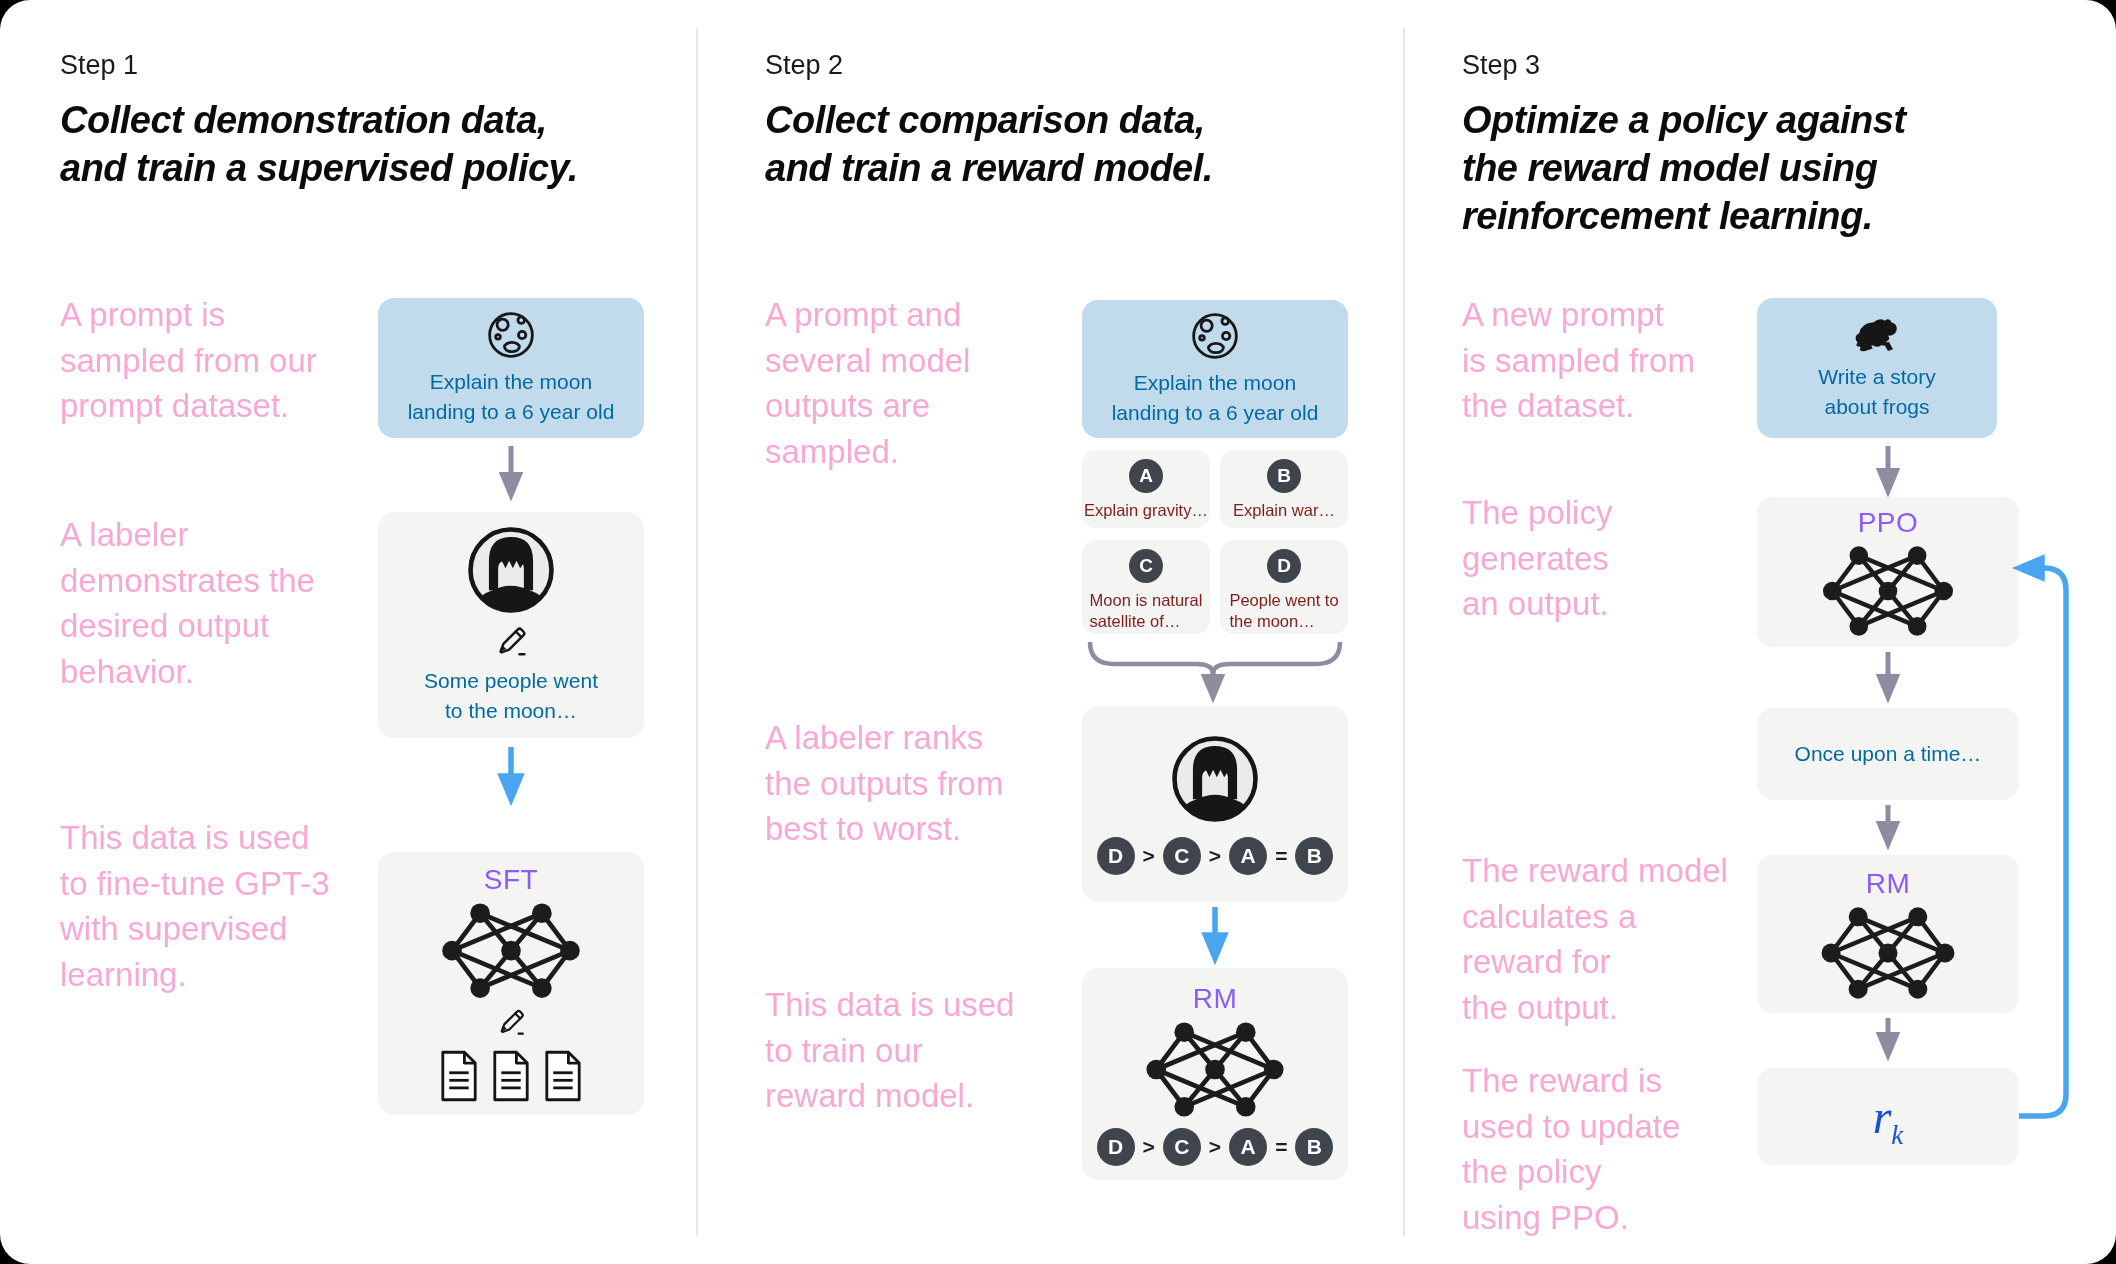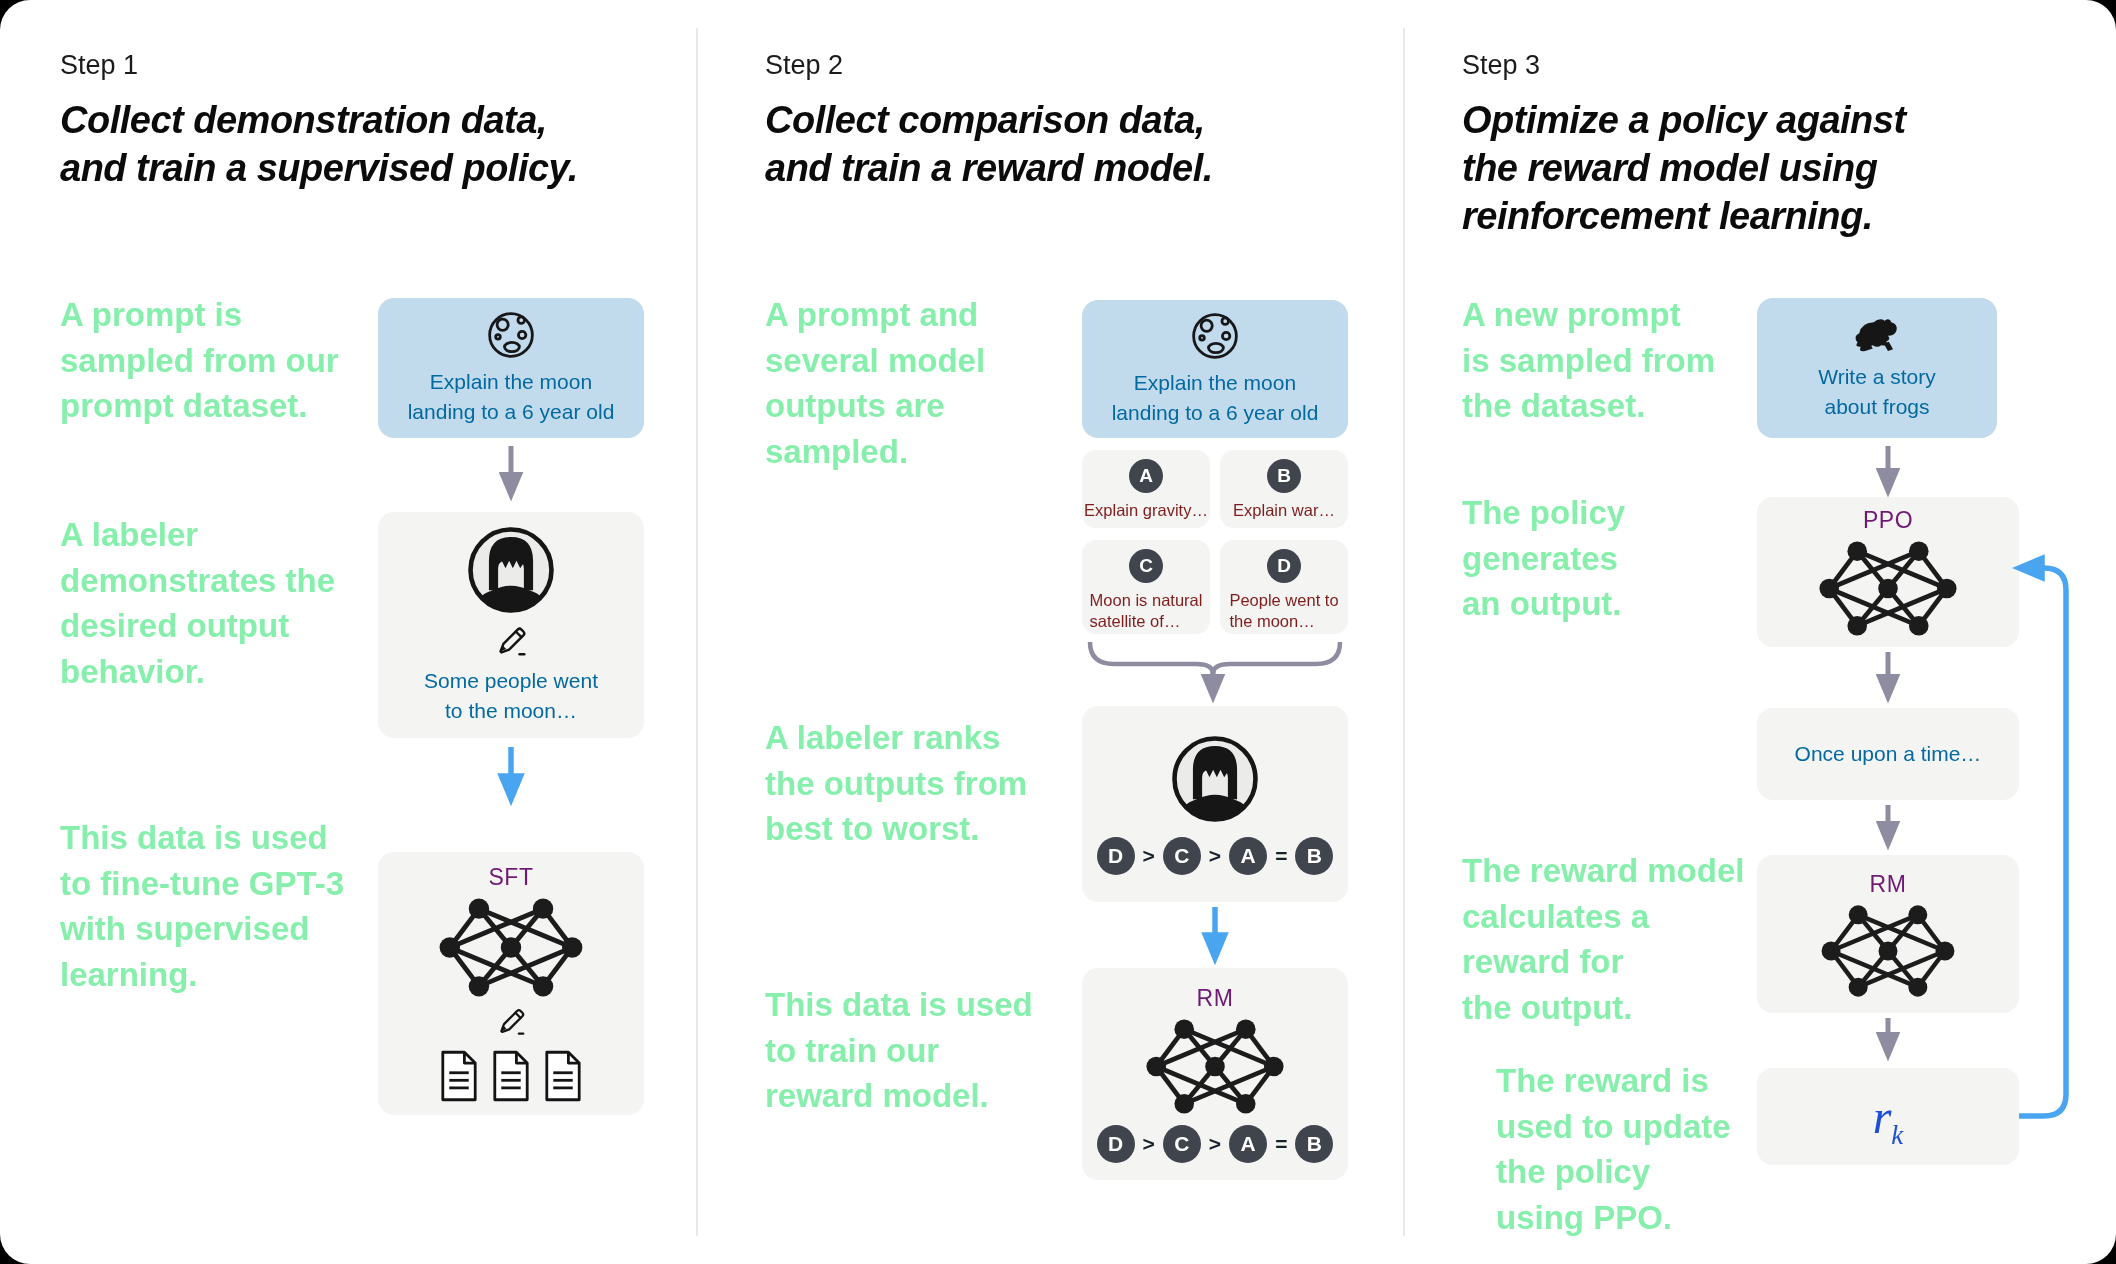--- a/index.html
+++ b/index.html
@@ -7,27 +7,27 @@
     --arrow_gray:#8e8ca0; --arrow_blue:#4aa5f0; --badge_bg:#3f444d; --divider:#e8e8e8; --text:#111111;
   }
   html,body{margin:0;padding:0;background:var(--page_bg);}
   .canvas{position:relative;width:2116px;height:1264px;background:var(--page_bg);overflow:hidden;
           font-family:"Liberation Sans","DejaVu Sans",sans-serif;color:var(--text);}
   .card{position:absolute;inset:0;background:var(--card_bg);border-radius:30px;}
   .divider{position:absolute;top:28px;width:2px;height:1208px;background:var(--divider);}
   .step-label{position:absolute;font-size:27px;color:#1b1b1b;}
   .title{position:absolute;font-size:38px;font-weight:700;line-height:1.26;letter-spacing:-0.5px;
          white-space:pre-line;color:#0b0b0b;font-style:italic;}
-  .caption{position:absolute;font-size:33px;line-height:1.38;white-space:pre-line;color:#86efac;font-weight:bold;}
+  .caption{position:absolute;font-size:33px;line-height:1.38;white-space:pre-line;color:#f9a8d4;}
   .box{position:absolute;border-radius:16px;display:flex;flex-direction:column;align-items:center;
        justify-content:center;text-align:center;box-sizing:border-box;}
   .blue{background:var(--prompt_box_bg);}
   .gray{background:var(--panel_bg);}
   .box-text{font-size:21px;line-height:1.42;white-space:pre-line;color:#0369a1;}
-  .box-label{font-size:23px;color:#701a75;letter-spacing:0.5px;}
+  .box-label{font-size:28px;color:#8b5cf6;letter-spacing:0.5px;}
   .small-box{position:absolute;border-radius:14px;background:var(--panel_bg);display:flex;
              flex-direction:column;align-items:center;justify-content:flex-start;padding-top:9px;
              box-sizing:border-box;}
   .small-box .box-text{font-size:16.5px;line-height:1.3;margin-top:7px;color:#7f1d1d;}
   .badge{width:34px;height:34px;border-radius:50%;background:var(--badge_bg);color:#fff;
          font-weight:700;font-size:19px;display:flex;align-items:center;justify-content:center;}
   .rank-row{display:flex;align-items:center;gap:8px;}
   .rank-row .badge{width:38px;height:38px;font-size:21px;}
   .rank-sep{font-size:21px;font-weight:700;color:#15202b;}
   .rk{font-family:"Liberation Serif","DejaVu Serif",serif;font-style:italic;font-size:48px;color:#1d4ed8;}
@@ -286,21 +286,21 @@
   <div class="caption" style="left:1462px;top:292px;width:300px">A new prompt
 is sampled from
 the dataset.</div>
   <div class="caption" style="left:1462px;top:490px;width:300px">The policy
 generates
 an output.</div>
   <div class="caption" style="left:1462px;top:848px;width:300px">The reward model
 calculates a
 reward for
 the output.</div>
-  <div class="caption" style="left:1496px;top:1058px;width:300px">The reward is
+  <div class="caption" style="left:1462px;top:1058px;width:300px">The reward is
 used to update
 the policy
 using PPO.</div>
 
   <div class="box blue" style="left:1757px;top:298px;width:240px;height:140px;padding:10px">
     <svg width="54" height="42" viewBox="0 0 64 48">
       <g fill="#161616">
         <path d="M9,33 Q3,26 11,22 Q13,10 28,9 Q35,3 41,7 Q47,3 49,9 Q57,11 55,19 Q53,25 45,25 Q49,29 43,32 Q47,38 37,36 Q32,40 27,36 Q19,40 12,38 Q5,38 9,33 Z"></path>
         <path d="M14,36 Q8,44 18,43 L27,40 L24,35 Z"></path>
         <path d="M40,34 L45,43 L51,41 L46,32 Z"></path>

